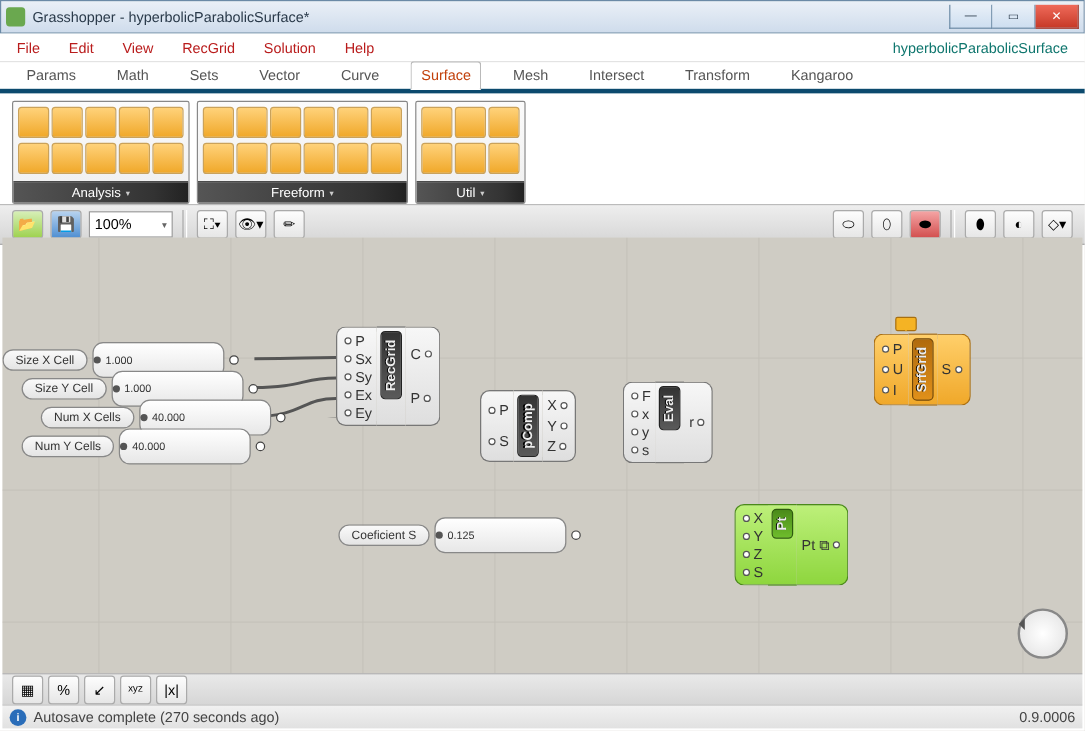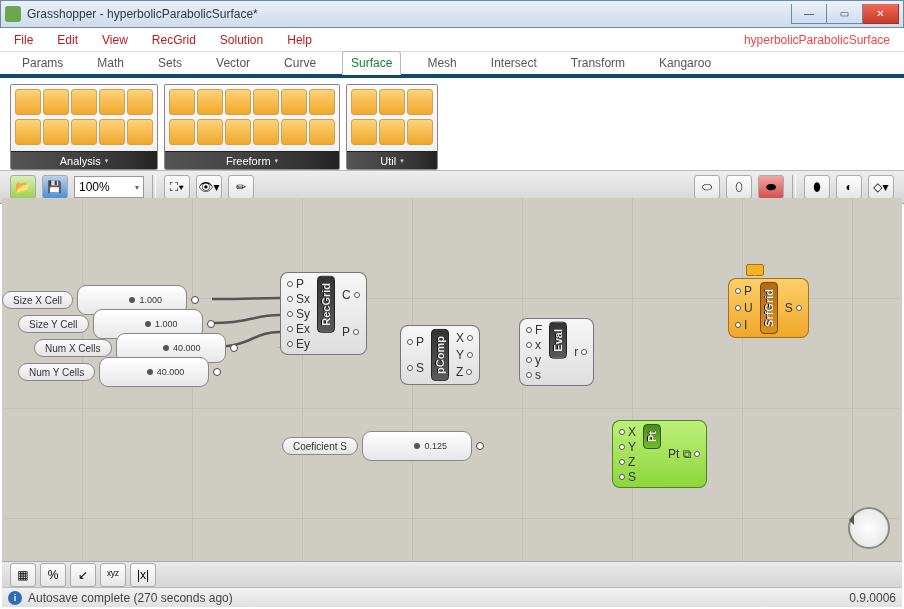--- a/index.html
+++ b/index.html
@@ -9,27 +9,27 @@
 .titlebar { height:28px; background:linear-gradient(#eaf0f7,#cfdcec); border:1px solid #6b8aa6; display:flex; align-items:center; padding:0 4px; }
 .titlebar .icon { width:16px; height:16px; margin-right:6px; background:#6aa84f; border-radius:3px; }
 .titlebar .ttl { color:#2a3a4a; }
 .winbtns { margin-left:auto; display:flex; gap:0; }
 .winbtn { width:36px; height:20px; border:1px solid #6b8aa6; border-top:none; background:linear-gradient(#e9f0f8,#cddef0); display:flex; align-items:center; justify-content:center; font-size:10px; color:#2a3a4a; }
 .winbtn.close { background:linear-gradient(#ef6a5a,#c73a28); color:#fff; border-color:#a32f20; }
 .winbtn:not(:first-child){ border-left:none;}
 
 
 .menubar { height:24px; display:flex; align-items:center; padding:0 14px; gap:24px; background:#fff; border-bottom:1px solid #dcdcdc; }
-.menubar .docname { margin-left:auto; color:#ef4444; }
+.menubar .docname { margin-left:auto; color:#0f766e; }
 .menuitem { color:#b91c1c; cursor:default; }
 
 
 .tabstrip { height:26px; display:flex; align-items:flex-end; padding:0 14px; gap:18px; background:#fff; border-bottom:4px solid #0c4a6e; }
 .tab { padding:4px 8px; color:#555; cursor:default; }
-.tab.active { border:1px solid #b9b9b9; border-bottom:1px solid #fff; border-radius:3px 3px 0 0; background:#fff; position:relative; top:1px; font-weight:500; color:#15803d; }
+.tab.active { border:1px solid #b9b9b9; border-bottom:1px solid #fff; border-radius:3px 3px 0 0; background:#fff; position:relative; top:1px; font-weight:500; color:#c2410c; }
 
 
 .ribbon { display:flex; gap:6px; padding:6px 10px 0; background:#fff; }
 .palette { border:1px solid #888; border-radius:2px; background:linear-gradient(#fbfbfb,#eee); overflow:hidden; display:flex; flex-direction:column; }
 .palette .icons { display:grid; grid-auto-flow:column; grid-template-rows:28px 28px; gap:2px; padding:4px; }
 .picon { width:26px; height:26px; border:1px solid #caa25a; border-radius:3px; background:linear-gradient(#ffd27a,#f0a82a); }
 .palette .lbl { height:18px; background:linear-gradient(90deg,#555,#444 40%,#333 80%,#222); color:#fff; display:flex; align-items:center; justify-content:center; font-size:11px; border-top:1px solid #222; }
 .palette .lbl::after{content:"▾"; font-size:7px; margin-left:4px; color:#ccc;}
 
 
@@ -42,21 +42,21 @@
 
 
 .canvas { position:absolute; left:2px; right:2px; top:198px; bottom:48px; background:#cfccc4; overflow:hidden; }
 .grid { position:absolute; inset:0;
  background-image:linear-gradient(#c3c0b8 1px,transparent 1px),linear-gradient(90deg,#c3c0b8 1px,transparent 1px);
  background-size:110px 110px; background-position:-30px -10px;}
 
 
 .slider { position:absolute; height:20px; display:flex; align-items:center; gap:4px; }
 .slider .cap { background:linear-gradient(#fafafa,#e4e4e4); border:1px solid #888; border-radius:9px; height:18px; padding:0 10px; display:flex; align-items:center; font-size:10px; color:#333;}
-.slider .track { width:110px; height:30px; background:linear-gradient(#fff,#e7e7e7); border:1px solid #888; border-radius:9px; display:flex; align-items:center; padding:0 24px; font-size:9px; color:#333;justify-content:flex-end;}
+.slider .track { width:110px; height:30px; background:linear-gradient(#fff,#e7e7e7); border:1px solid #888; border-radius:9px; display:flex; align-items:center; padding:0 0; font-size:9px; color:#333;}
 .slider .track .grip{width:6px;height:6px;border-radius:50%;background:#555;margin-right:4px;}
 .slider .port{ width:8px;height:8px;border:1px solid #444;border-radius:50%;background:#fff;}
 
 
 .comp { position:absolute; display:flex; align-items:stretch; }
 .comp .col { background:linear-gradient(#f7f7f7,#dedede); border:1px solid #777; display:flex; flex-direction:column; justify-content:space-around; }
 .comp .col.in { border-radius:8px 0 0 8px; border-right:none; padding:3px 4px 3px 6px;}
 .comp .col.out{ border-radius:0 8px 8px 0; border-left:none; padding:3px 6px 3px 4px;}
 .comp .core { background:linear-gradient(#5a5a5a,#333); border:1px solid #222; border-radius:4px; color:#eee; writing-mode:vertical-rl; transform:rotate(180deg); display:flex; align-items:center; justify-content:center; padding:6px 2px; font-size:11px; font-weight:600; text-shadow:0 -1px 0 #000; }
 .comp .core-wrap { background:linear-gradient(#f7f7f7,#dedede); border-top:1px solid #777; border-bottom:1px solid #777; padding:3px;}

